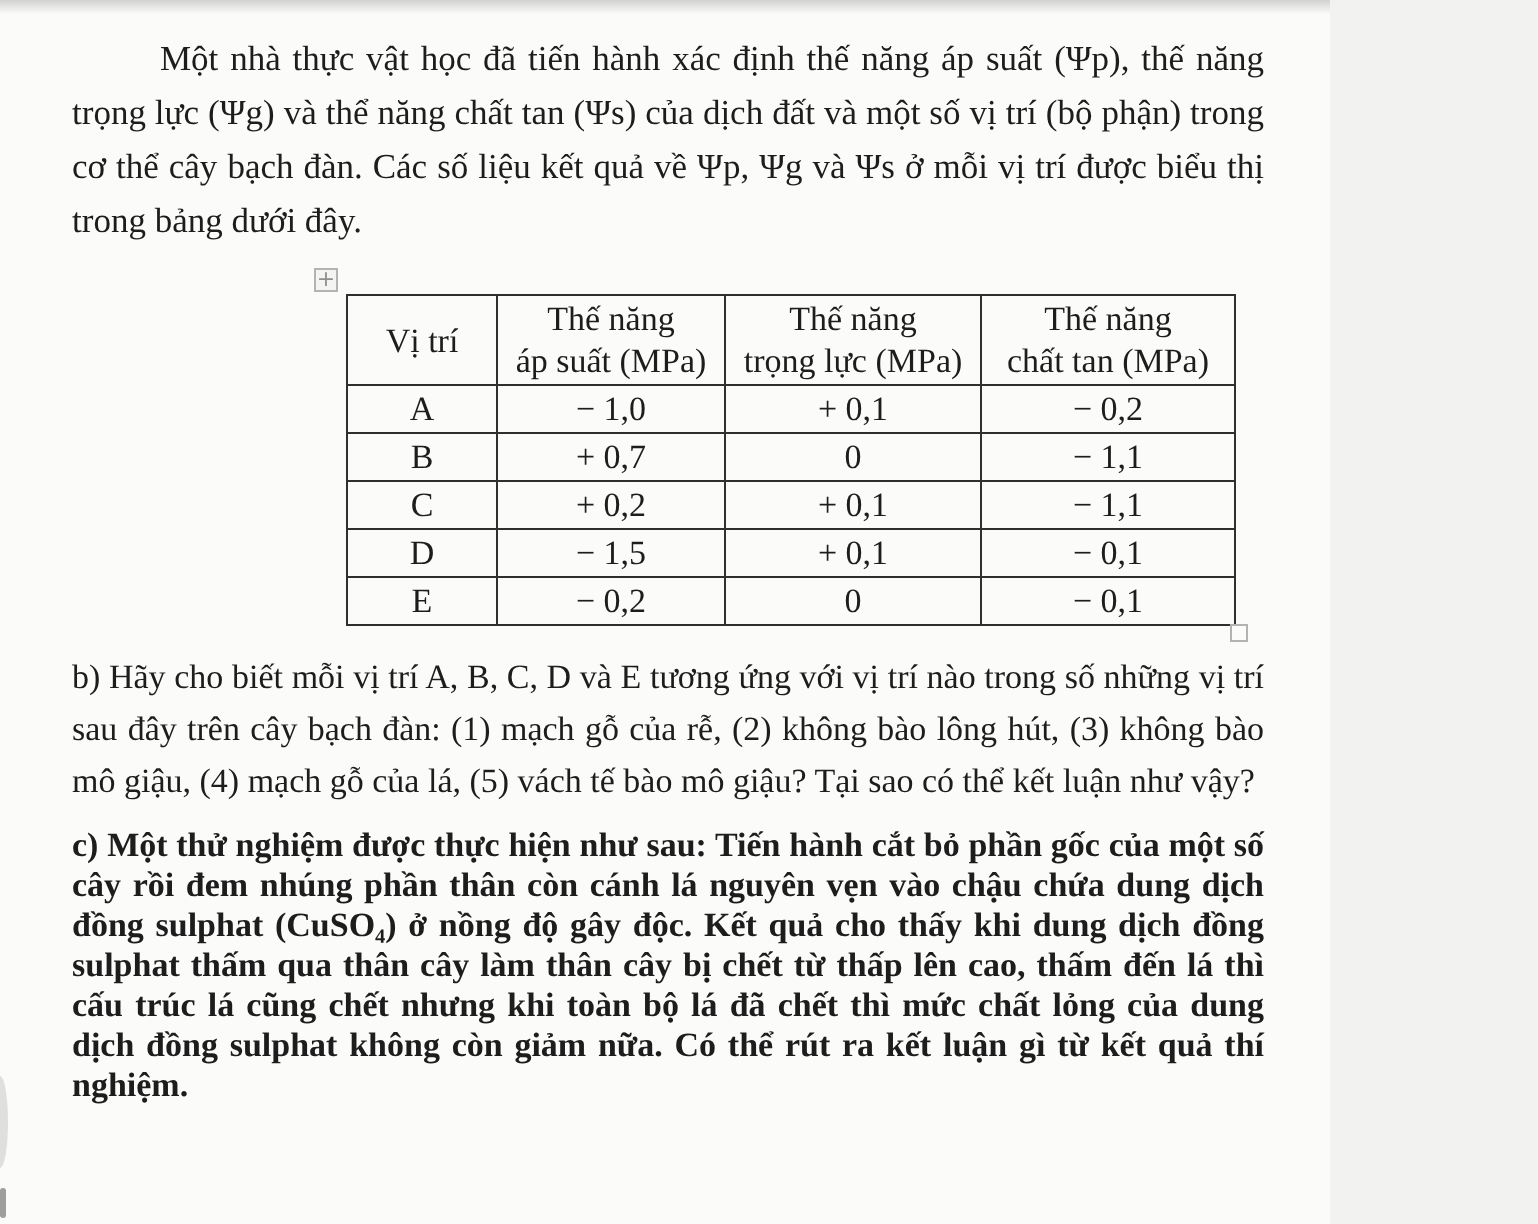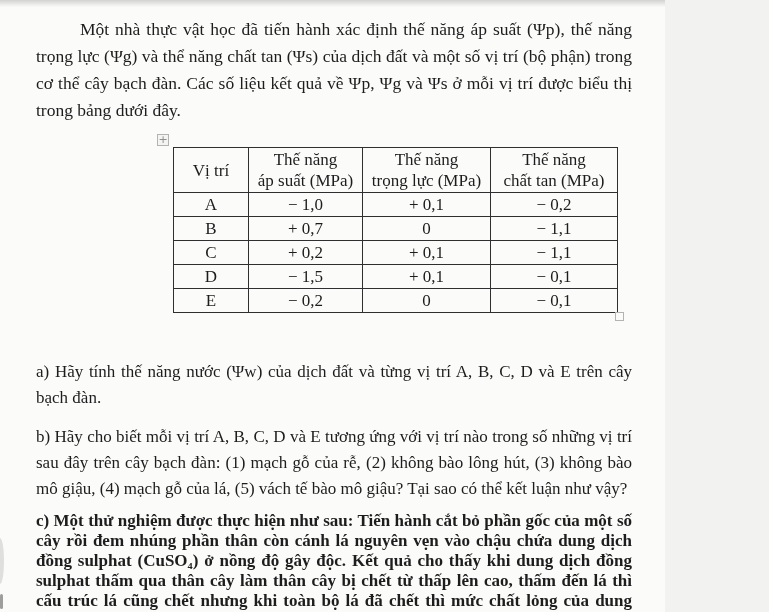--- a/index.html
+++ b/index.html
@@ -160,19 +160,18 @@
           <td>− 0,2</td>
           <td>0</td>
           <td>− 0,1</td>
         </tr>
       </tbody>
     </table>
 
     <div class="resize-handle"></div>
   </div>
 
-  <p class="para qa">a) Hãy tính thế năng nước (Ψw) của dịch đất và từng vị trí A, B, C, D và E trên cây bạch đàn.</p>
   <p class="para qb">b) Hãy cho biết mỗi vị trí A, B, C, D và E tương ứng với vị trí nào trong số những vị trí sau đây trên cây bạch đàn: (1) mạch gỗ của rễ, (2) không bào lông hút, (3) không bào mô giậu, (4) mạch gỗ của lá, (5) vách tế bào mô giậu? Tại sao có thể kết luận như vậy?</p>
   <p class="para qc">c) Một thử nghiệm được thực hiện như sau: Tiến hành cắt bỏ phần gốc của một số cây rồi đem nhúng phần thân còn cánh lá nguyên vẹn vào chậu chứa dung dịch đồng sulphat (CuSO₄) ở nồng độ gây độc. Kết quả cho thấy khi dung dịch đồng sulphat thấm qua thân cây làm thân cây bị chết từ thấp lên cao, thấm đến lá thì cấu trúc lá cũng chết nhưng khi toàn bộ lá đã chết thì mức chất lỏng của dung dịch đồng sulphat không còn giảm nữa. Có thể rút ra kết luận gì từ kết quả thí nghiệm.</p>
 
   <div class="edge-arc"></div>
   <div class="edge-sliver"></div>
 </div>
 
 </body></html>

